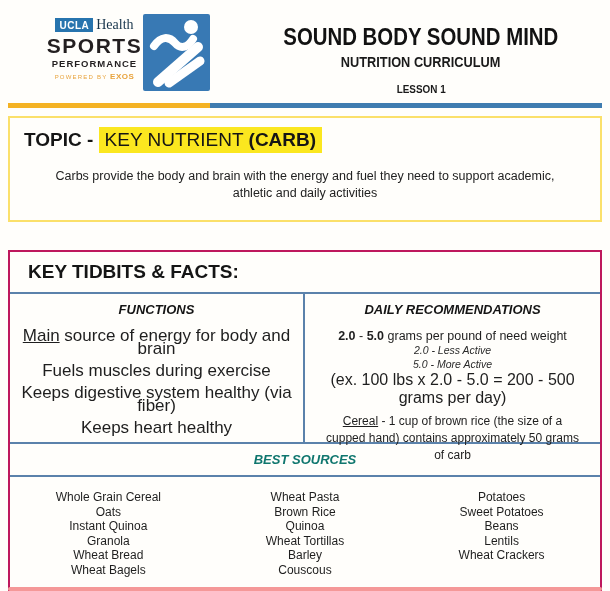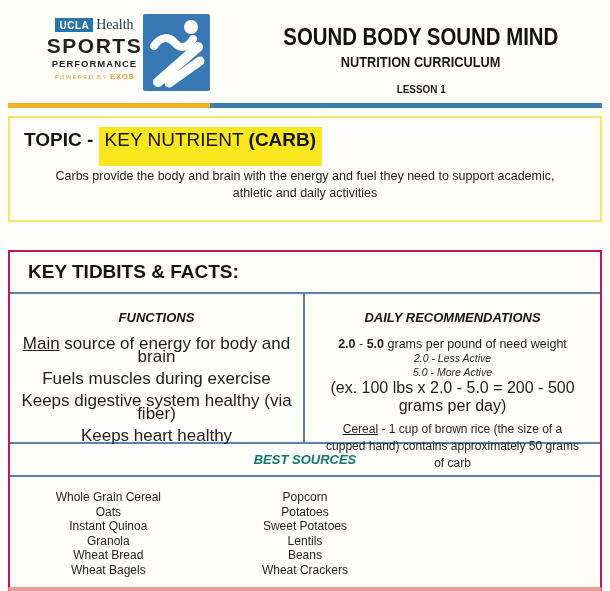--- a/index.html
+++ b/index.html
@@ -41,36 +41,36 @@
   
   .divider { position:absolute; top:103px; left:8px; width:594px; height:5px; display:flex; }
   .divider-gold { width:202px; height:100%; }
   .divider-blue { flex:1; height:100%; }
 
   
   .topic-box { position:absolute; top:116px; left:8px; width:594px; height:106px;
                box-sizing:border-box; border:2px solid #fbe06a; background:#fffefb;
                padding:11px 14px; }
   .topic-line { font-size:19px; font-weight:bold; color:#151515; }
-  .topic-highlight { background:#fbe71f; padding:2px 6px 16px; }
+  .topic-highlight { background:#fbe71f; padding:2px 6px 3px; }
   .topic-highlight .reg { font-weight:normal; }
   .topic-highlight .bld { font-weight:bold; }
   .topic-desc { margin:17px auto 0; max-width:520px; text-align:center;
                 font-size:12.5px; line-height:17px; color:#222; }
 
   
   .tidbits-box { position:absolute; top:250px; left:8px; width:594px; height:346px;
                  box-sizing:border-box; border:2px solid #be185d; background:#fffefb; }
   .tidbits-header { font-size:19px; font-weight:bold; color:#151515;
                     padding:9px 18px 9px; border-bottom:2px solid #5b82ab; }
   .tid-cols { display:flex; height:148px; }
   .tid-col { width:50%; box-sizing:border-box; text-align:center; padding:8px 10px 0; }
   .tid-col.left { border-right:2px solid #5b82ab; }
   .col-heading { font-size:13px; font-weight:bold; font-style:italic; color:#151515;
-                 margin:8px 0 12px; }
+                 margin:0 0 12px; }
   .fn-item { font-size:17px; line-height:13px; margin-bottom:9px; color:#1e1e1e; }
   .u { text-decoration:underline; }
   .b { font-weight:bold; }
   .dose { font-size:12.5px; color:#1e1e1e; }
   .sub-italic { font-size:10.5px; font-style:italic; line-height:14px; color:#2a2a2a; }
   .calc { font-size:16px; margin-bottom:6px; color:#1e1e1e; }
   .example { font-size:12px; line-height:17px; padding:0 8px; color:#1e1e1e; }
 
   .best-header { border-top:2px solid #5b82ab; border-bottom:2px solid #5b82ab;
                  text-align:center; font-size:13px; font-weight:bold; font-style:italic;
@@ -154,25 +154,32 @@
     <div class="food-cols">
       <div class="food-col">
         <span class="food-item">Whole Grain Cereal</span>
         <span class="food-item">Oats</span>
         <span class="food-item">Instant Quinoa</span>
         <span class="food-item">Granola</span>
         <span class="food-item">Wheat Bread</span>
         <span class="food-item">Wheat Bagels</span>
       </div>
       <div class="food-col">
-        <span class="food-item">Popcorn</span>
+        <span class="food-item">Wheat Pasta</span>
+        <span class="food-item">Brown Rice</span>
+        <span class="food-item">Quinoa</span>
+        <span class="food-item">Wheat Tortillas</span>
+        <span class="food-item">Barley</span>
+        <span class="food-item">Couscous</span>
+      </div>
+      <div class="food-col">
         <span class="food-item">Potatoes</span>
         <span class="food-item">Sweet Potatoes</span>
+        <span class="food-item">Beans</span>
         <span class="food-item">Lentils</span>
-        <span class="food-item">Beans</span>
         <span class="food-item">Wheat Crackers</span>
       </div>
     </div>
   </div>
 
   <div class="red-line" style="background:#F59898"></div>
 
 </div>
 
 </body></html>

